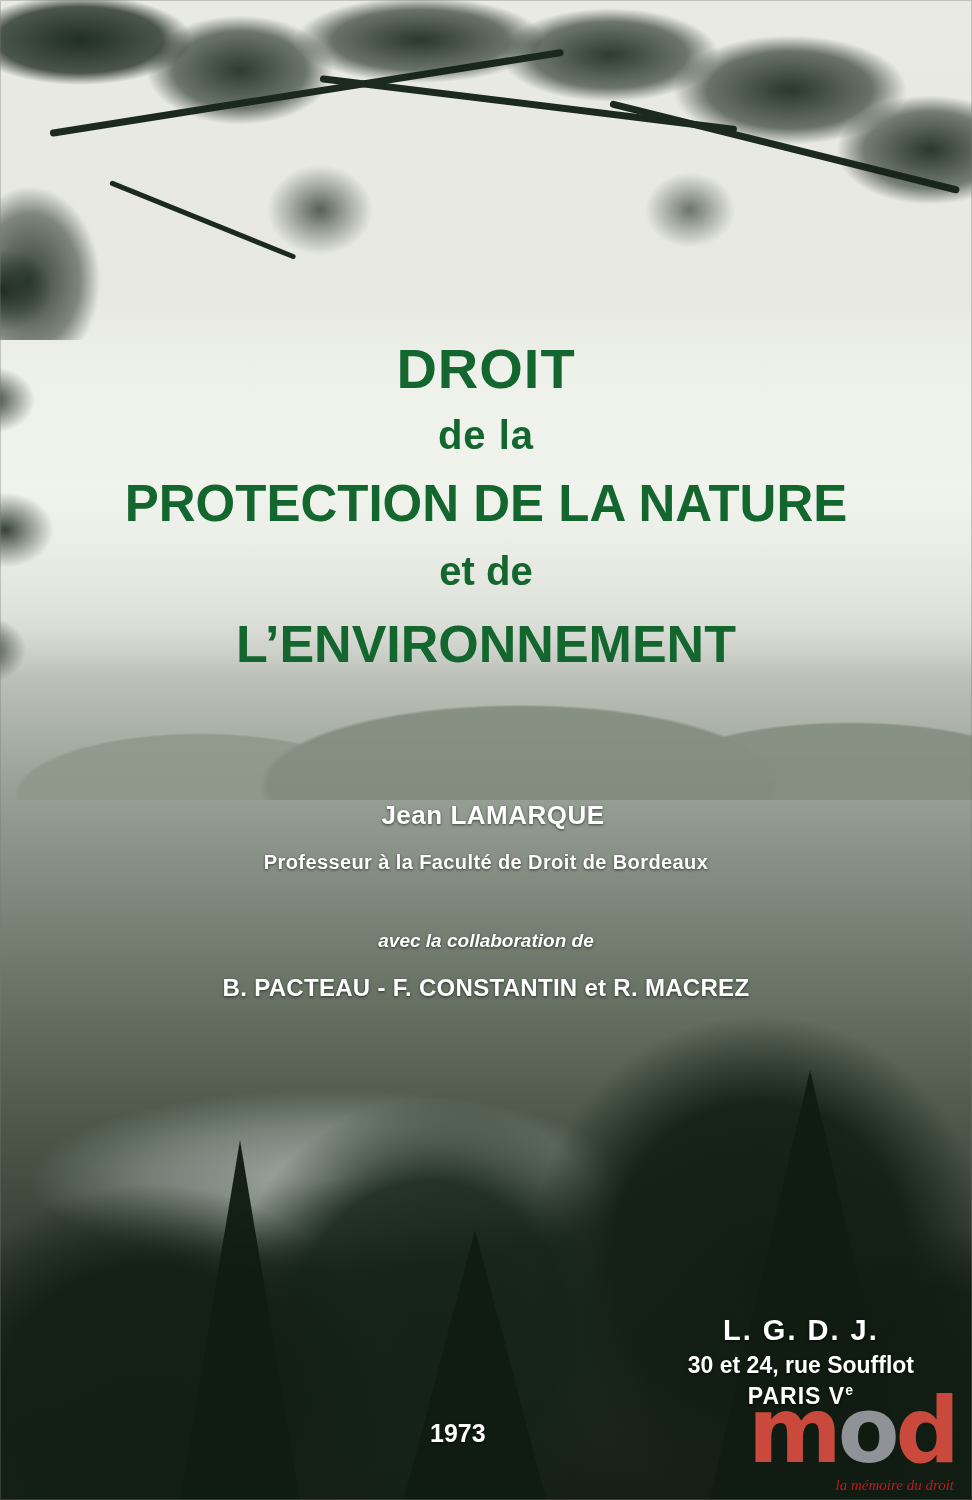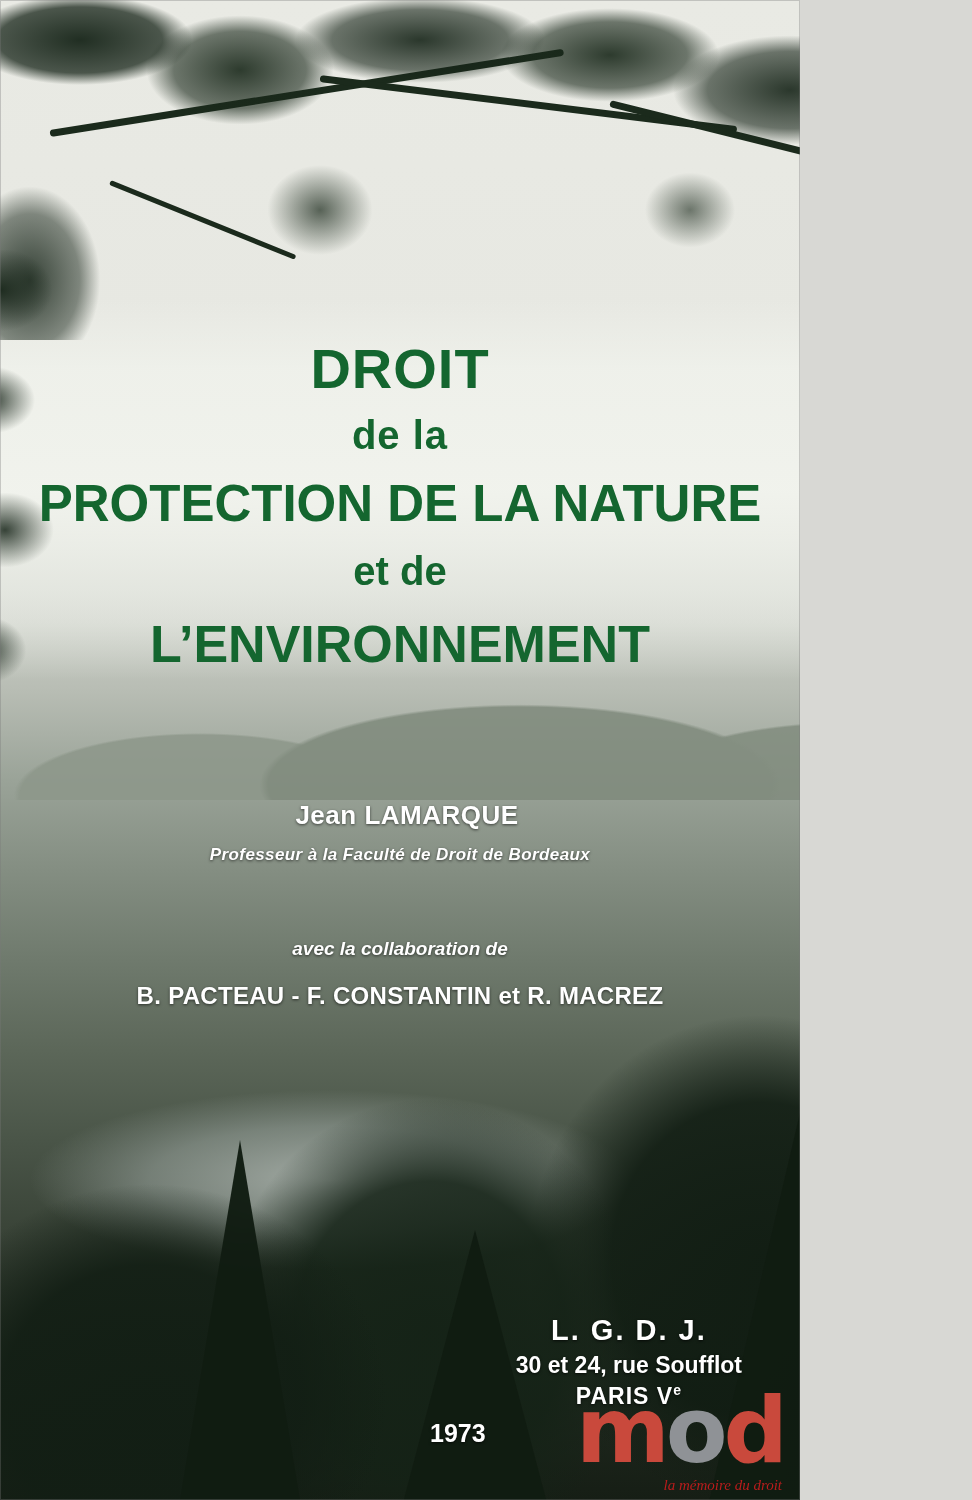--- a/index.html
+++ b/index.html
@@ -5,21 +5,21 @@
   html, body {
     margin: 0;
     padding: 0;
     background: #d8d8d4;
   }
   body {
     font-family: "Liberation Sans", sans-serif;
   }
   #cover {
     position: relative;
-    width: 800px;
+    width: 972px;
     height: 1500px;
     overflow: hidden;
     background: #c9cbc4;
   }
 
   
   .photo {
     position: absolute;
     inset: 0;
     background:
@@ -166,31 +166,30 @@
     color: #ffffff;
     text-shadow: 0 1px 3px rgba(0,0,0,.6);
   }
   .a-name {
     font-size: 26px;
     font-weight: bold;
     letter-spacing: .5px;
     padding-left: 14px;
   }
   .a-affil {
-    font-size: 17px;
-    font-weight: bold;
-    font-style: italic;
-    margin-top: 14px;
+    font-size: 20px;
+    font-weight: bold;
+    margin-top: 20px;
     letter-spacing: .4px;
   }
   .a-with {
     font-size: 19px;
     font-weight: bold;
     font-style: italic;
-    margin-top: 73px;
+    margin-top: 56px;
   }
   .a-collab {
     font-size: 24px;
     font-weight: bold;
     margin-top: 22px;
     letter-spacing: .3px;
   }
 
   .publisher {
     position: absolute;

